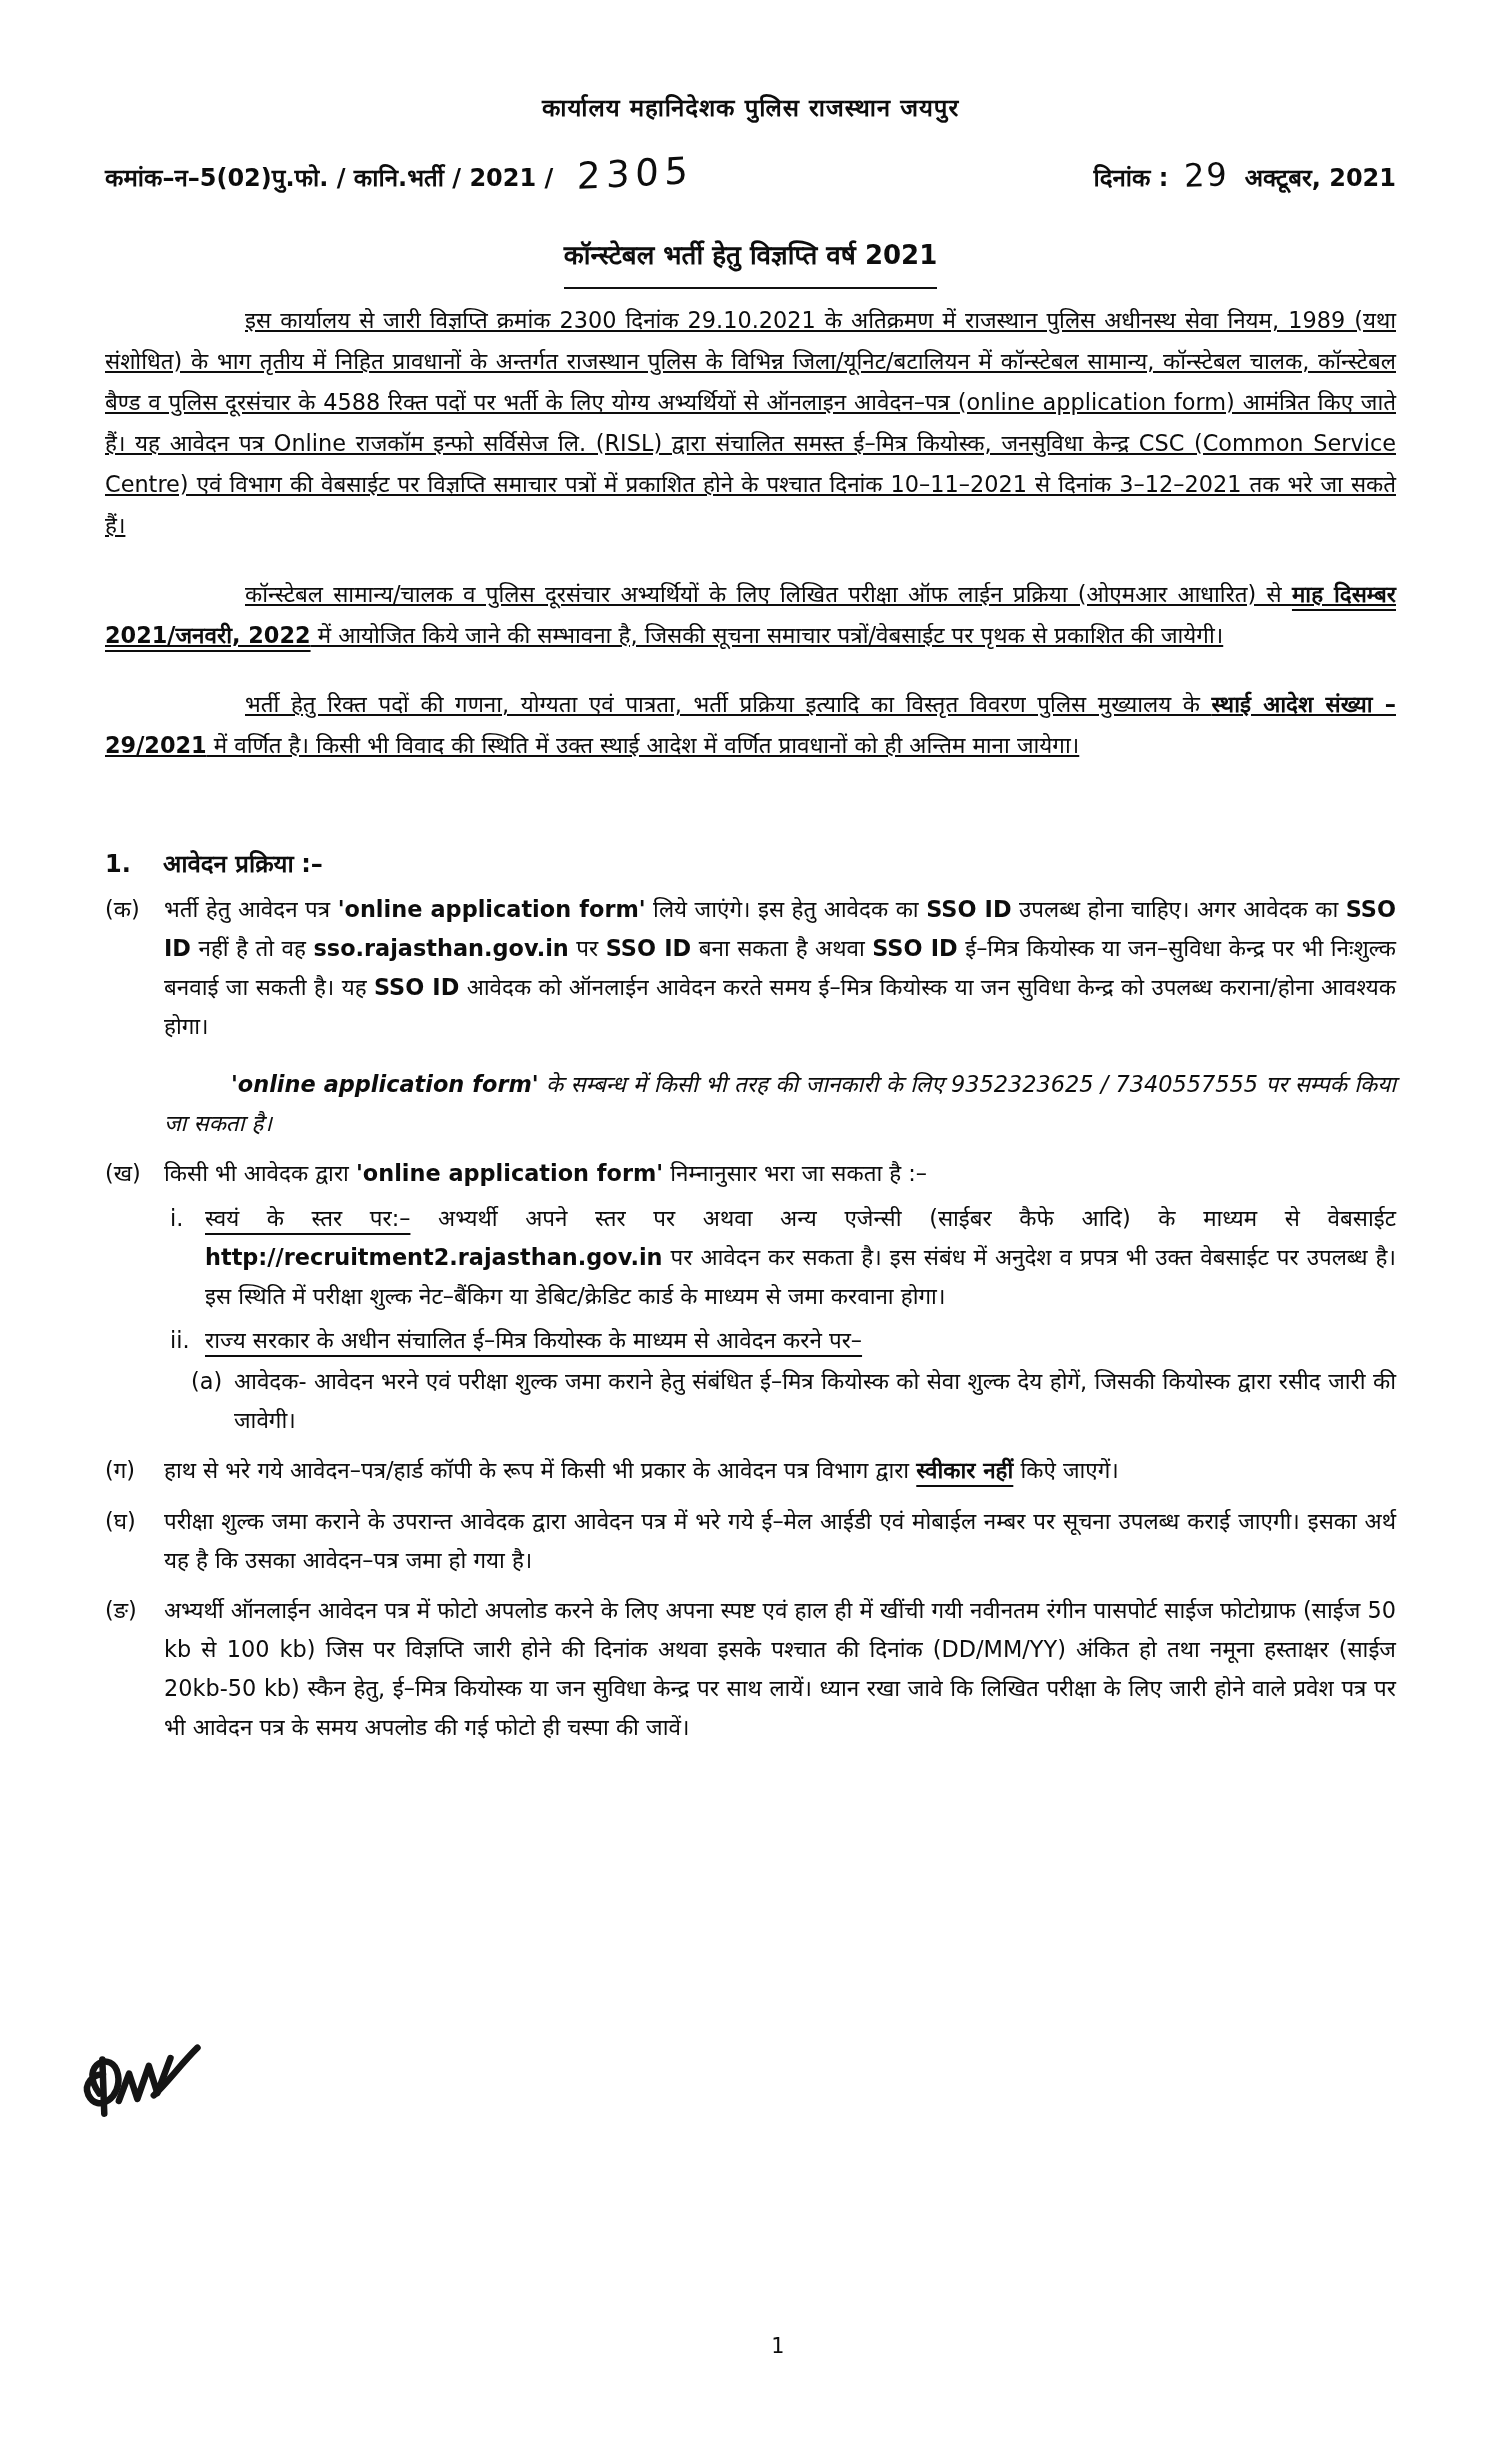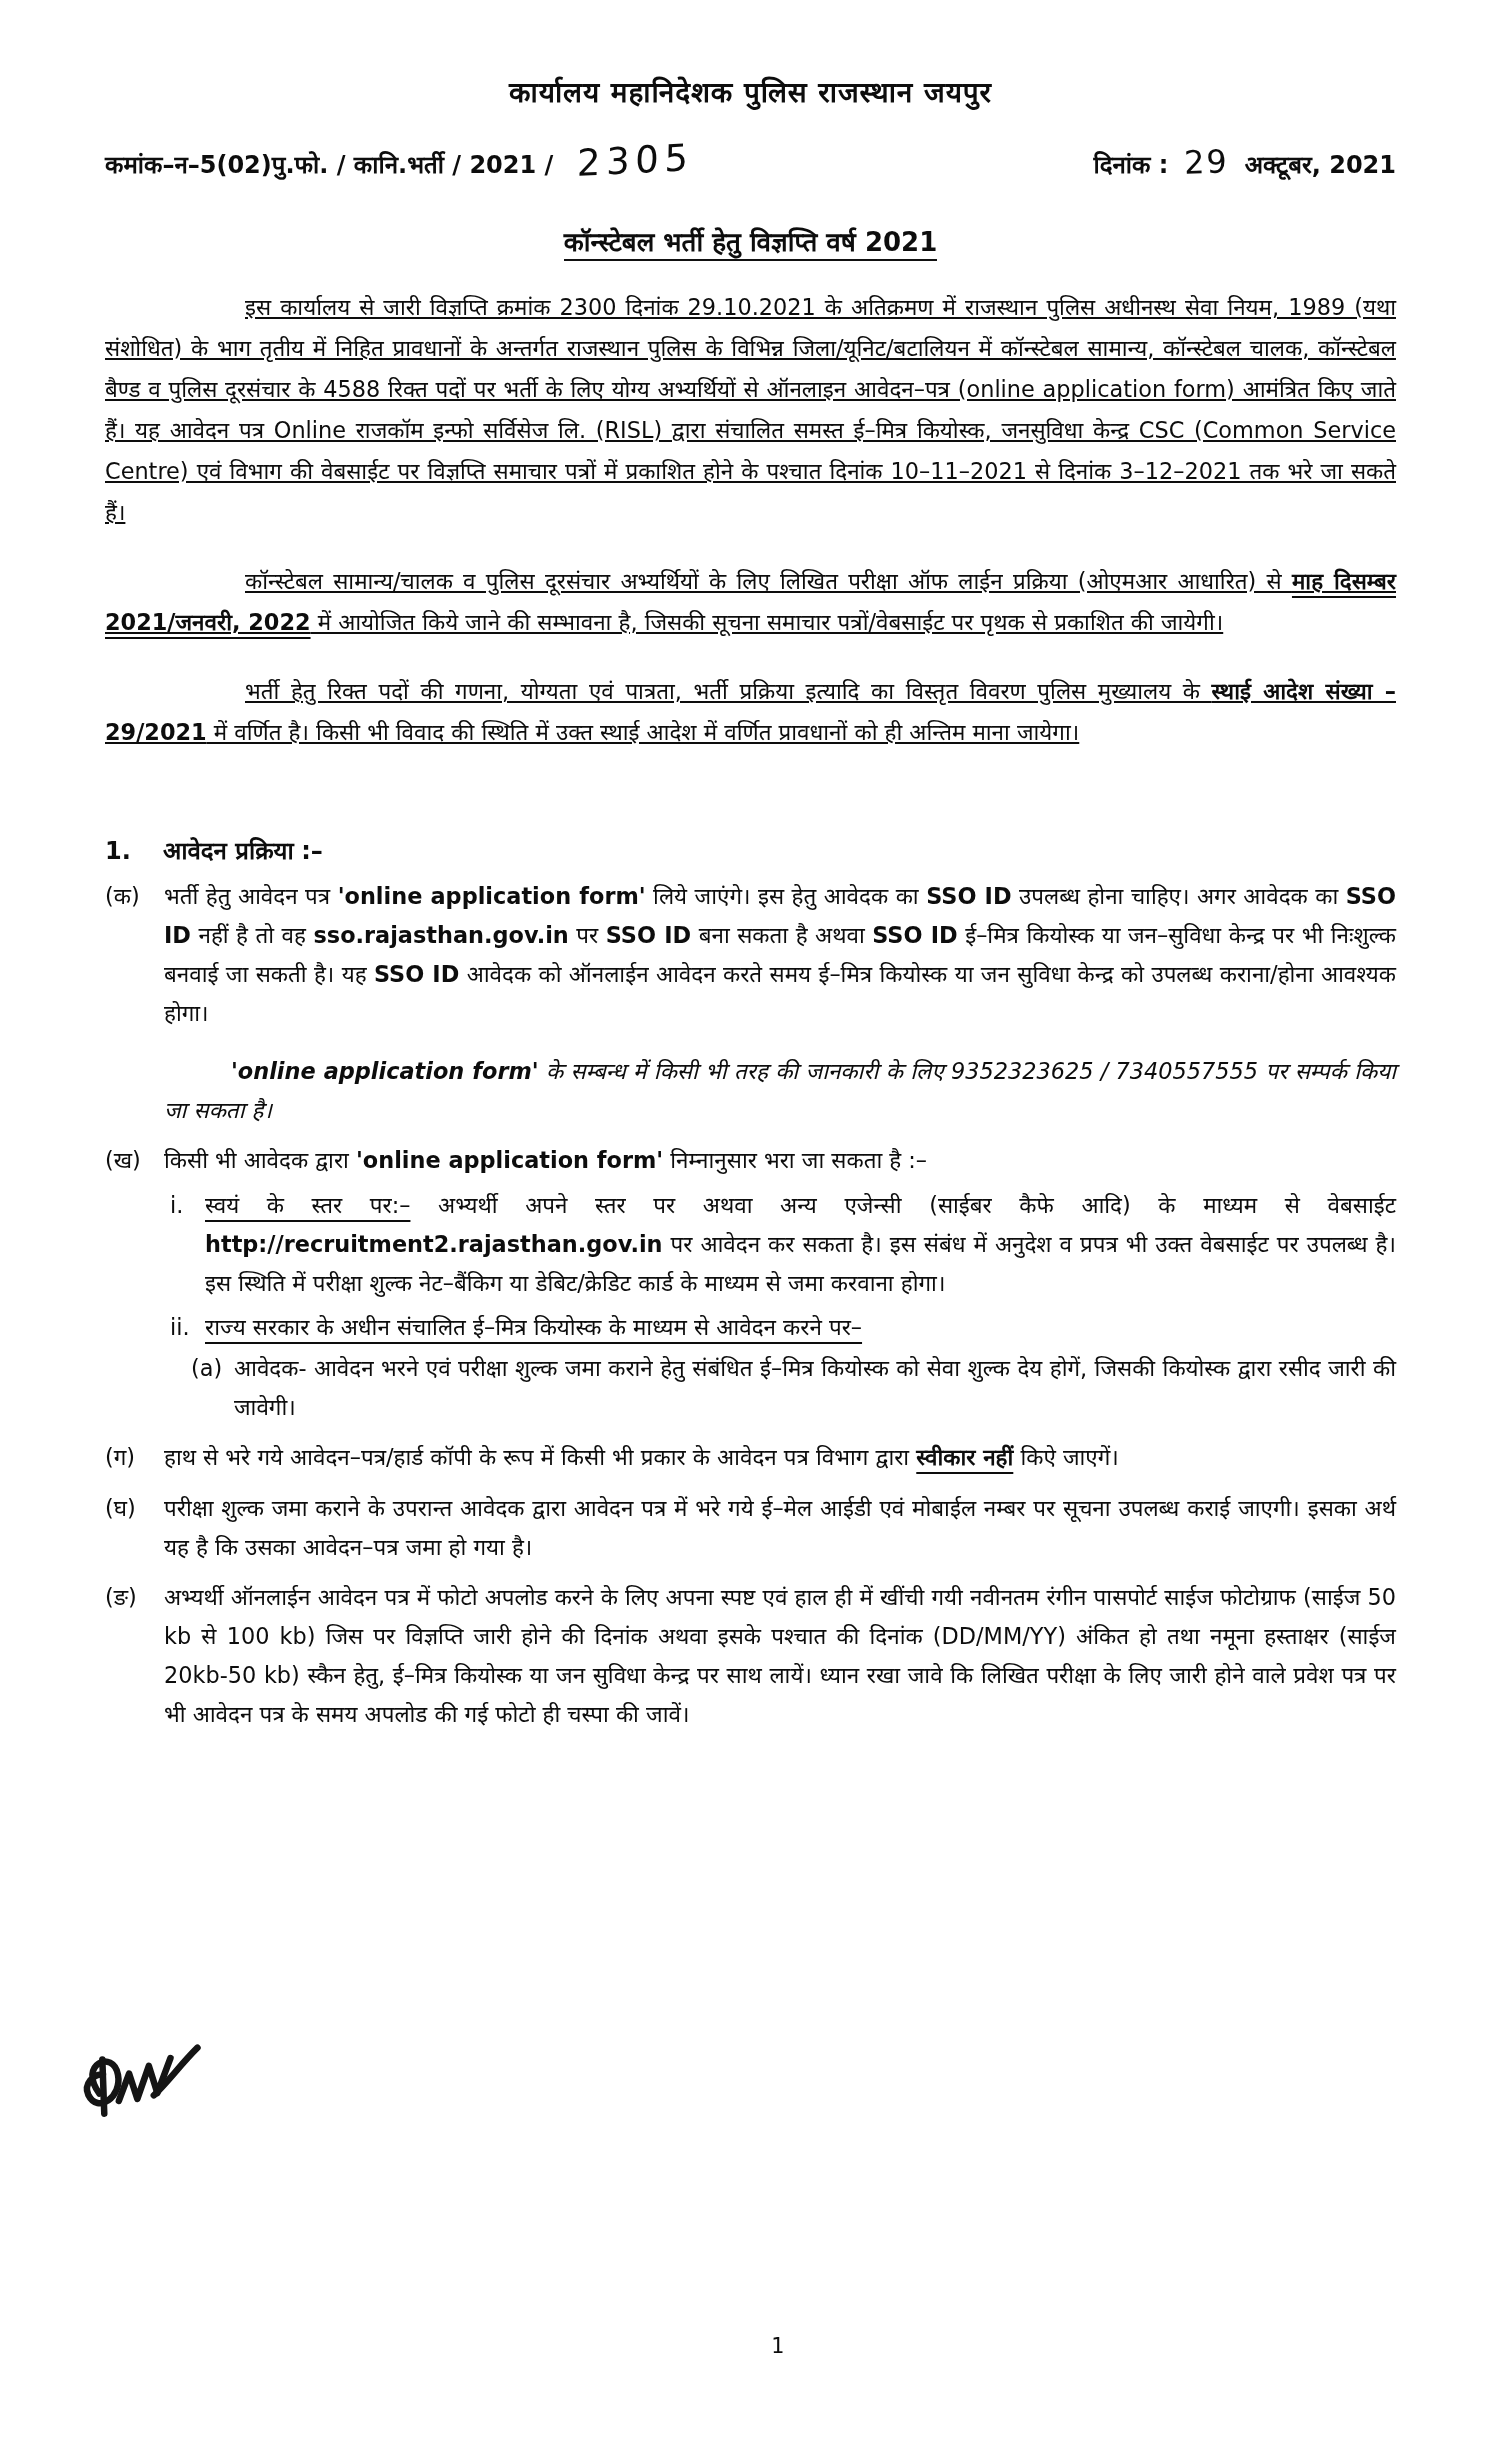--- a/index.html
+++ b/index.html
@@ -2,27 +2,27 @@
 <html lang="hi" style="font-size:15px"><head>
 <meta charset="utf-8">
 <style>
   html,body{margin:0;padding:0;}
   body{
     width:1495px;height:2462px;background:#ffffff;overflow:hidden;position:relative;
     font-family:"DejaVu Sans","Liberation Sans",sans-serif;color:#0d0d0d;
     -webkit-font-smoothing:antialiased;
   }
   .sheet{position:absolute;left:105px;top:0;width:1291px;}
-  .title{margin-top:72px;text-align:center;font-size:28px;font-weight:bold;letter-spacing:0.9px;}
+  .title{margin-top:90px;text-align:center;font-size:24px;font-weight:bold;letter-spacing:0.9px;}
   .refline{display:flex;justify-content:space-between;align-items:baseline;margin-top:32px;font-size:24px;font-weight:bold;}
   .ref-left,.ref-right{white-space:nowrap;}
   .hand{display:inline-block;font-size:37px;font-weight:500;letter-spacing:5.6px;transform:rotate(-3deg) skewX(-4deg);margin-left:15px;line-height:1;}
   .hand-sm{font-size:32px;letter-spacing:1.9px;margin:0 7.5px;transform:rotate(-2deg);}
   .subject{margin-top:43px;text-align:center;font-size:26px;font-weight:bold;}
-  .subject .subj-inner{border-bottom:2.8px solid #111;padding-bottom:2px;}
+  .subject .subj-inner{border-bottom:2.8px solid #111;padding-bottom:17px;}
   .para{font-size:22.4px;line-height:41px;text-align:justify;margin-top:22.4px;text-decoration:underline;}
   .para.indent{text-indent:140px;}
   .gap-lg{margin-top:28px;}
   .sec-head{margin-top:32px;font-size:24px;font-weight:bold;display:flex;align-items:baseline;}
   .sec-num{width:58px;}
   .sec-title{text-underline-offset:6.5px;text-decoration-thickness:1.9px;margin-top:48px;}
   .sec-suffix{margin-left:7.5px;}
   .item{display:flex;font-size:22.4px;line-height:39px;margin-top:11.2px;}
   .item > .lbl{width:59px;flex-shrink:0;}
   .item > .bd{flex:1;text-align:justify;}

